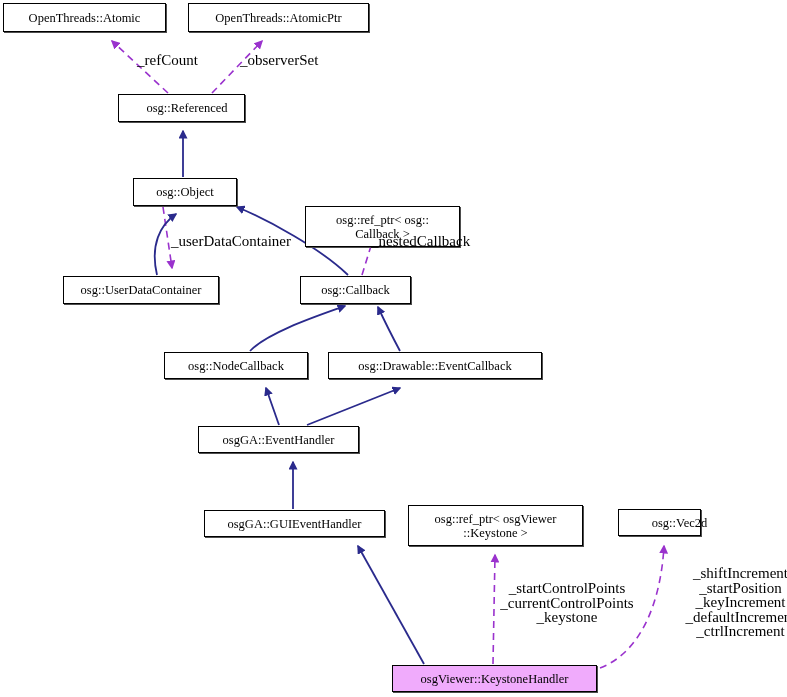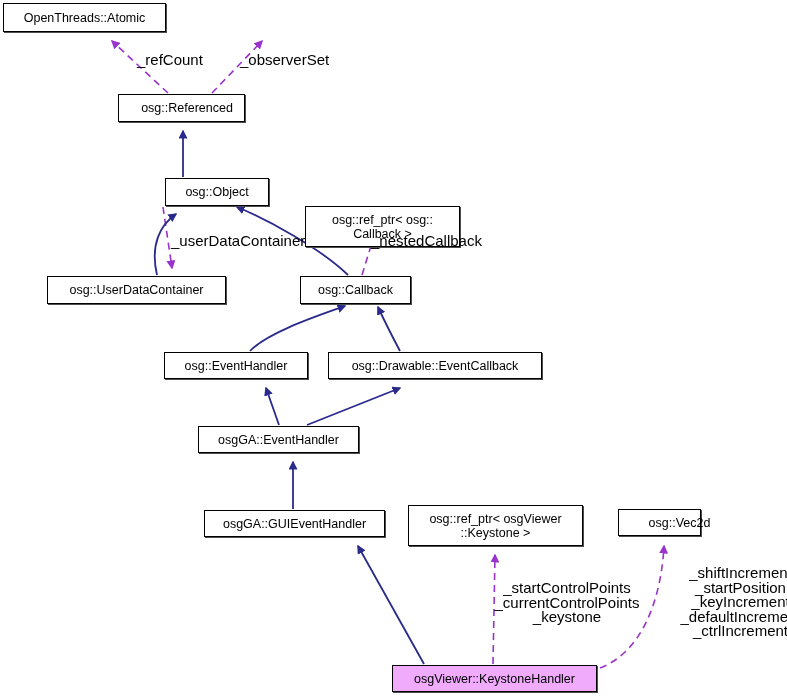--- a/index.html
+++ b/index.html
@@ -1,20 +1,20 @@
 <!DOCTYPE html>
 <html><head>
 <meta charset="utf-8">
 <style>
   html,body{margin:0;padding:0;background:#ffffff;}
   #canvas{
     position:relative;
     width:787px;height:697px;
     background:#ffffff;
-    font-family:Liberation Sans, sans-serif;
+    font-family:Liberation Serif, serif;
     overflow:hidden;
   }
   svg#edges{position:absolute;left:0;top:0;width:787px;height:697px;}
   .node{
     position:absolute;
     box-sizing:border-box;
     border:1px solid #000000;
     background:#ffffff;
     color:#000000;
     display:flex;
@@ -71,33 +71,34 @@
       <path d="M400,351 C392,336 384,320 378,307"></path>
       <path d="M279,425 L266,388"></path>
       <path d="M307,425 L400,388"></path>
       <path d="M293,509 L293,462"></path>
       <path d="M424,664 L358,546"></path>
     </g>
   </svg>
 
   <div class="node" style="left:3px;top:3px;width:163px;height:29px;">OpenThreads::Atomic</div>
 
+  <div class="node" style="left:188px;top:3px;width:181px;height:29px;">OpenThreads::AtomicPtr</div>
 
   <div class="node" style="left:118px;top:94px;width:127px;height:28px;padding-left:11px;">osg::Referenced</div>
 
-  <div class="node" style="left:133px;top:178px;width:104px;height:28px;margin-left:32px;">osg::Object</div>
+  <div class="node" style="left:133px;top:178px;width:104px;height:28px;">osg::Object</div>
 
   <div class="node" style="left:305px;top:170px;width:155px;height:41px;margin-top:36px;">osg::ref_ptr&lt; osg::
 Callback &gt;</div>
 
-  <div class="node" style="left:47px;top:276px;width:179px;height:28px;">osg::UserDataContainer</div>
+  <div class="node" style="left:63px;top:276px;width:156px;height:28px;">osg::UserDataContainer</div>
 
   <div class="node" style="left:300px;top:276px;width:111px;height:28px;">osg::Callback</div>
 
-  <div class="node" style="left:164px;top:352px;width:144px;height:27px;">osg::EventHandler</div>
+  <div class="node" style="left:164px;top:352px;width:144px;height:27px;">osg::NodeCallback</div>
 
   <div class="node" style="left:328px;top:352px;width:214px;height:27px;">osg::Drawable::EventCallback</div>
 
   <div class="node" style="left:198px;top:426px;width:161px;height:27px;">osgGA::EventHandler</div>
 
   <div class="node" style="left:204px;top:510px;width:181px;height:27px;">osgGA::GUIEventHandler</div>
 
   <div class="node" style="left:408px;top:505px;width:175px;height:41px;">osg::ref_ptr&lt; osgViewer
 ::Keystone &gt;</div>
 

